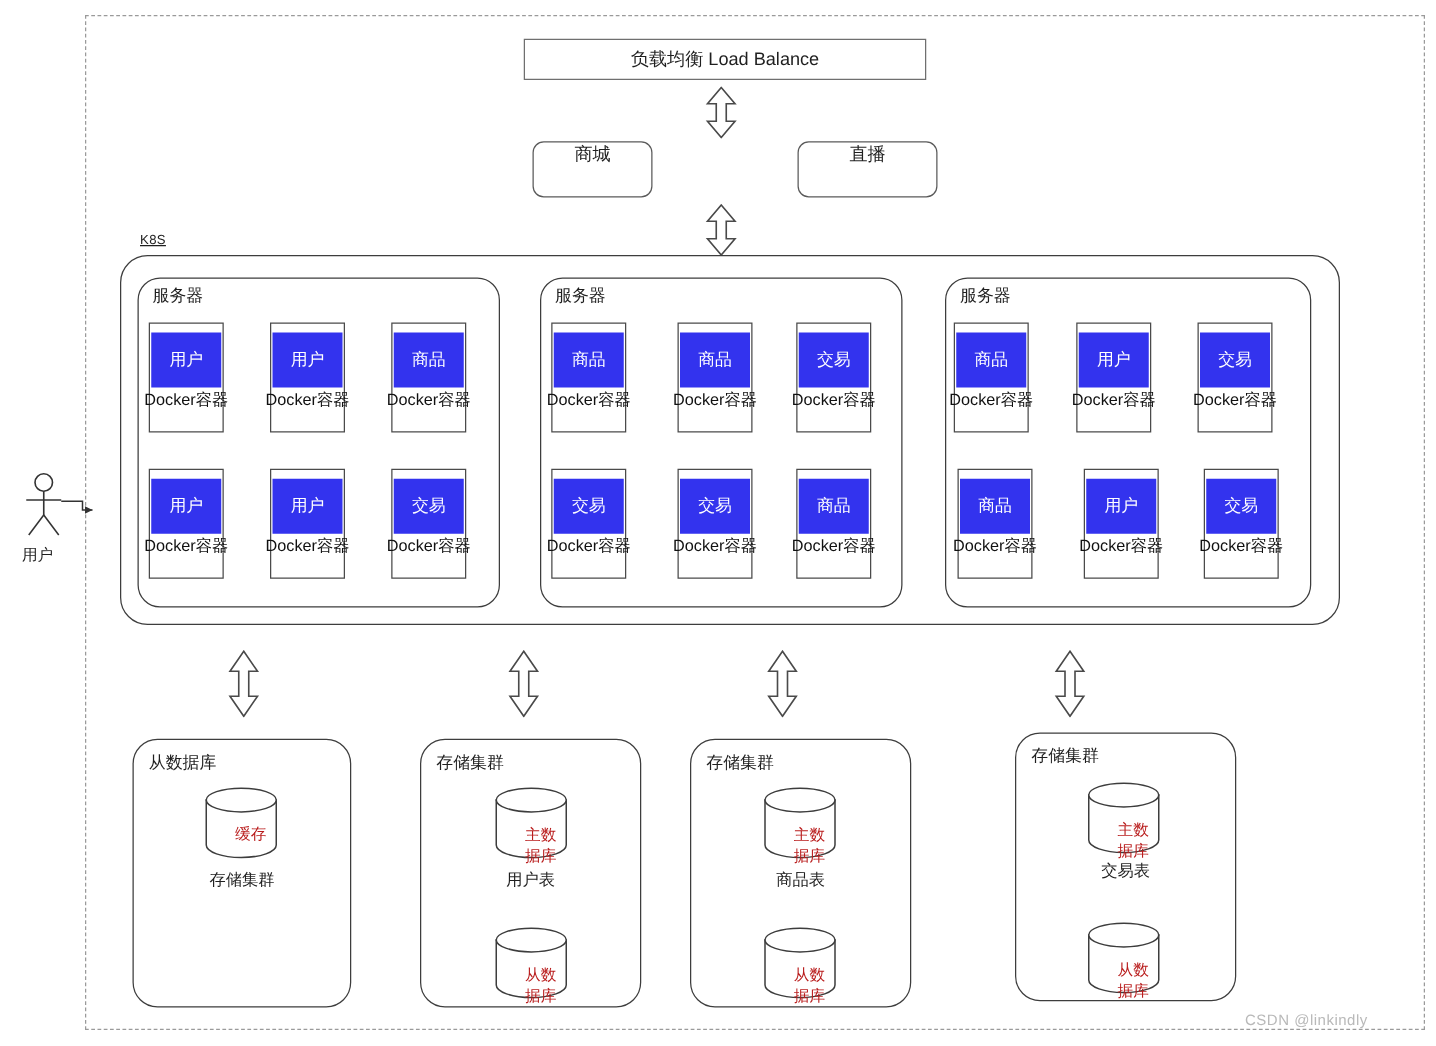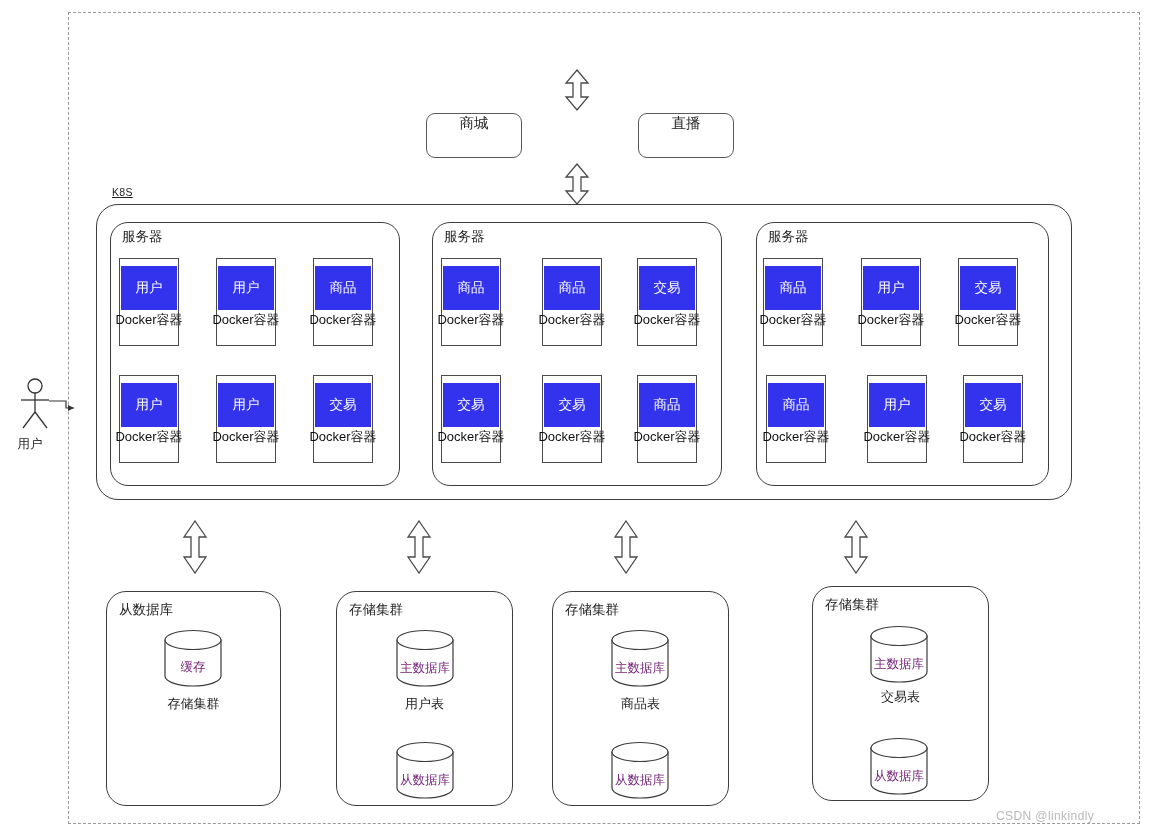--- a/index.html
+++ b/index.html
@@ -87,24 +87,25 @@
     border:1.2px solid #3d3d3d;
     border-radius:20px;
     background:#ffffff;
   }
 
   
   .cyl{position:absolute;}
   .cyl svg{display:block;overflow:visible;}
   .cyl-text{
     position:absolute;left:0;right:0;
-    text-align:center;
+    text-align:left;
     font-size:12.5px;
-    color:#701a75;
+    color:#b91c1c;
     pointer-events:none;
+    padding-left:24px;
   }
   .store-caption{
     position:absolute;left:0;right:0;text-align:center;
     font-size:13px;color:#1f1f1f;
   }
 
   
   .darrow{position:absolute;}
   .darrow svg{display:block;}
 
@@ -140,31 +141,34 @@
       <line x1="27" y1="34" x2="39" y2="50" stroke="#333" stroke-width="1.3"></line>
 
       <g>
         <path d="M41 23 L58 23 L58 30 L66 30" fill="none" stroke="#333" stroke-width="1.2"></path>
         <path d="M66 30 L60 27 L60 33 Z" fill="#333"></path>
       </g>
     </svg>
   </div>
   <div class="actor-label" style="left:4px;top:436px;width:52px;">用户</div>
 
+  <div class="abs rect" style="left:419px;top:31px;width:322px;height:33px;">
+    <span>负载均衡 Load Balance</span>
+  </div>
 
   <div class="darrow" style="left:563px;top:69px;">
     <svg width="28" height="42" viewBox="0 0 28 42">
       <path d="M14 1 L25 14 L18 14 L18 28 L25 28 L14 41 L3 28 L10 28 L10 14 L3 14 Z" fill="#ffffff" stroke="#4a4a4a" stroke-width="1.3" stroke-linejoin="miter"></path>
     </svg>
   </div>
 
   <div class="abs rrect" style="left:426px;top:113px;width:96px;height:45px;">
     <span>商城</span>
   </div>
-  <div class="abs rrect" style="left:638px;top:113px;width:96px;height:45px;">
+  <div class="abs rrect" style="left:638px;top:113px;width:112px;height:45px;">
     <span>直播</span>
   </div>
 
   <div class="darrow" style="left:563px;top:163px;">
     <svg width="28" height="42" viewBox="0 0 28 42">
       <path d="M14 1 L25 14 L18 14 L18 28 L25 28 L14 41 L3 28 L10 28 L10 14 L3 14 Z" fill="#ffffff" stroke="#4a4a4a" stroke-width="1.3" stroke-linejoin="miter"></path>
     </svg>
   </div>
 
   <div class="abs container-round k8s" style="left:96px;top:204px;width:976px;height:296px;"></div>

